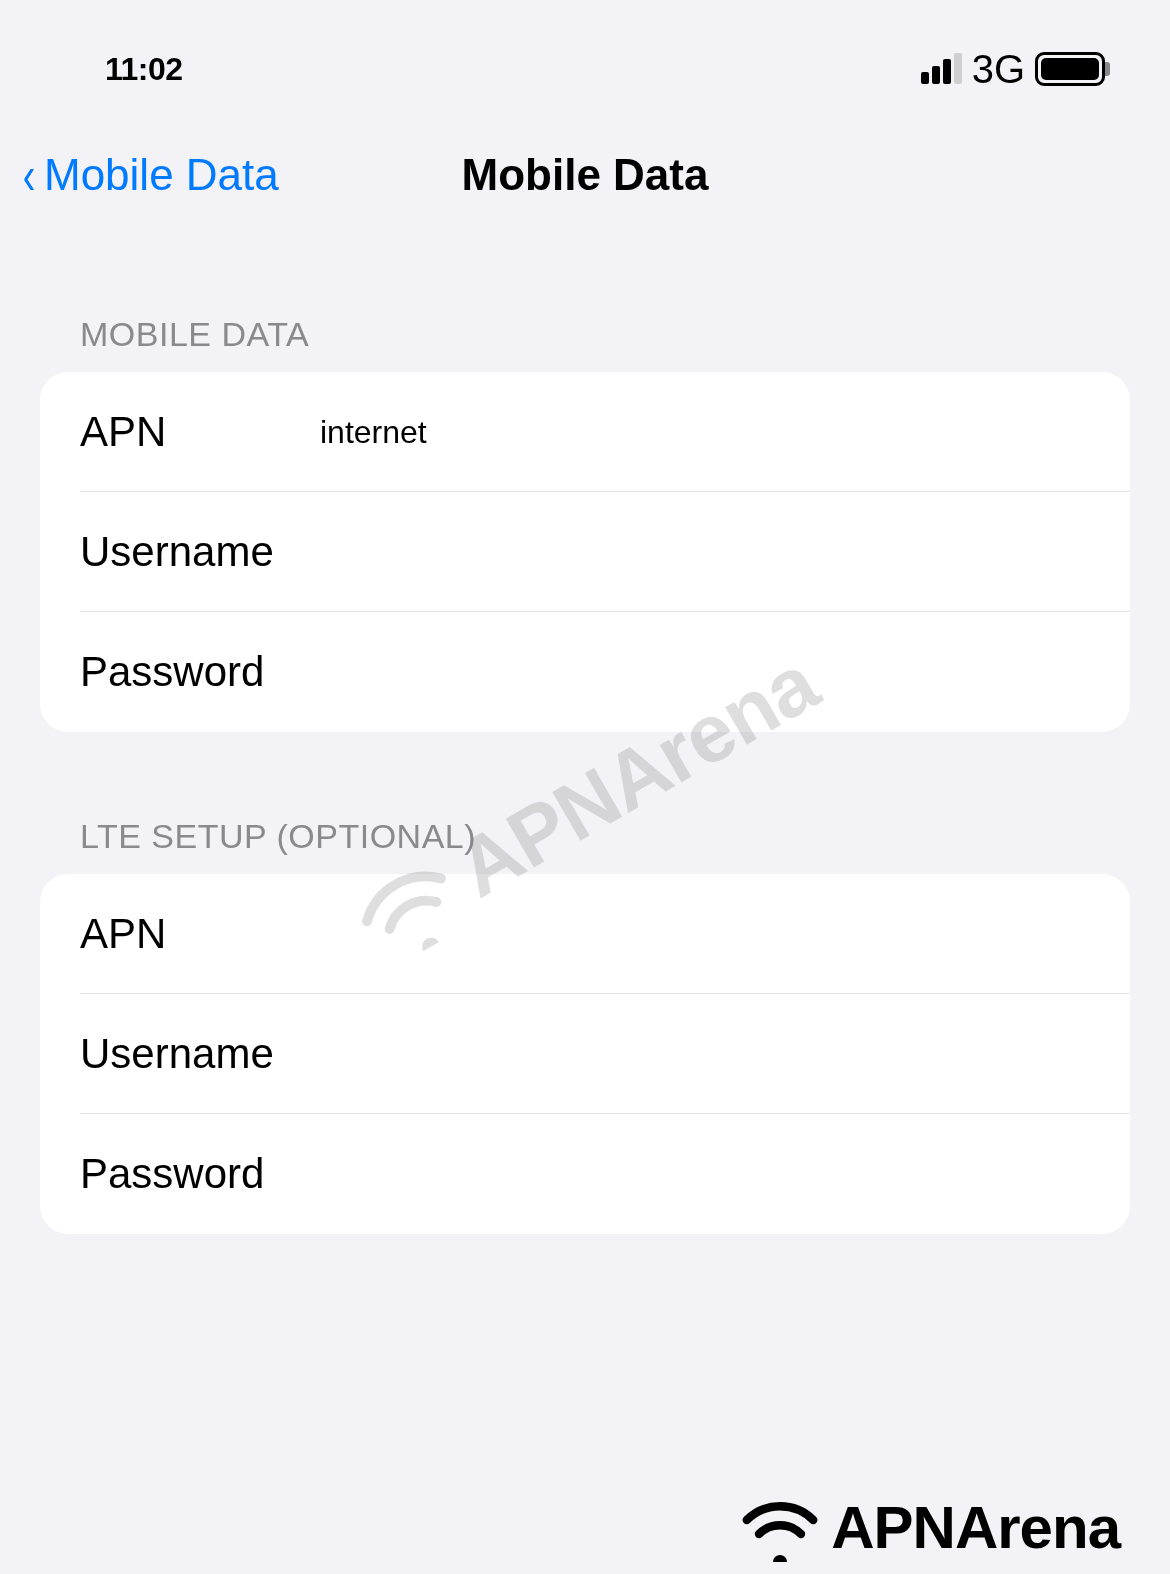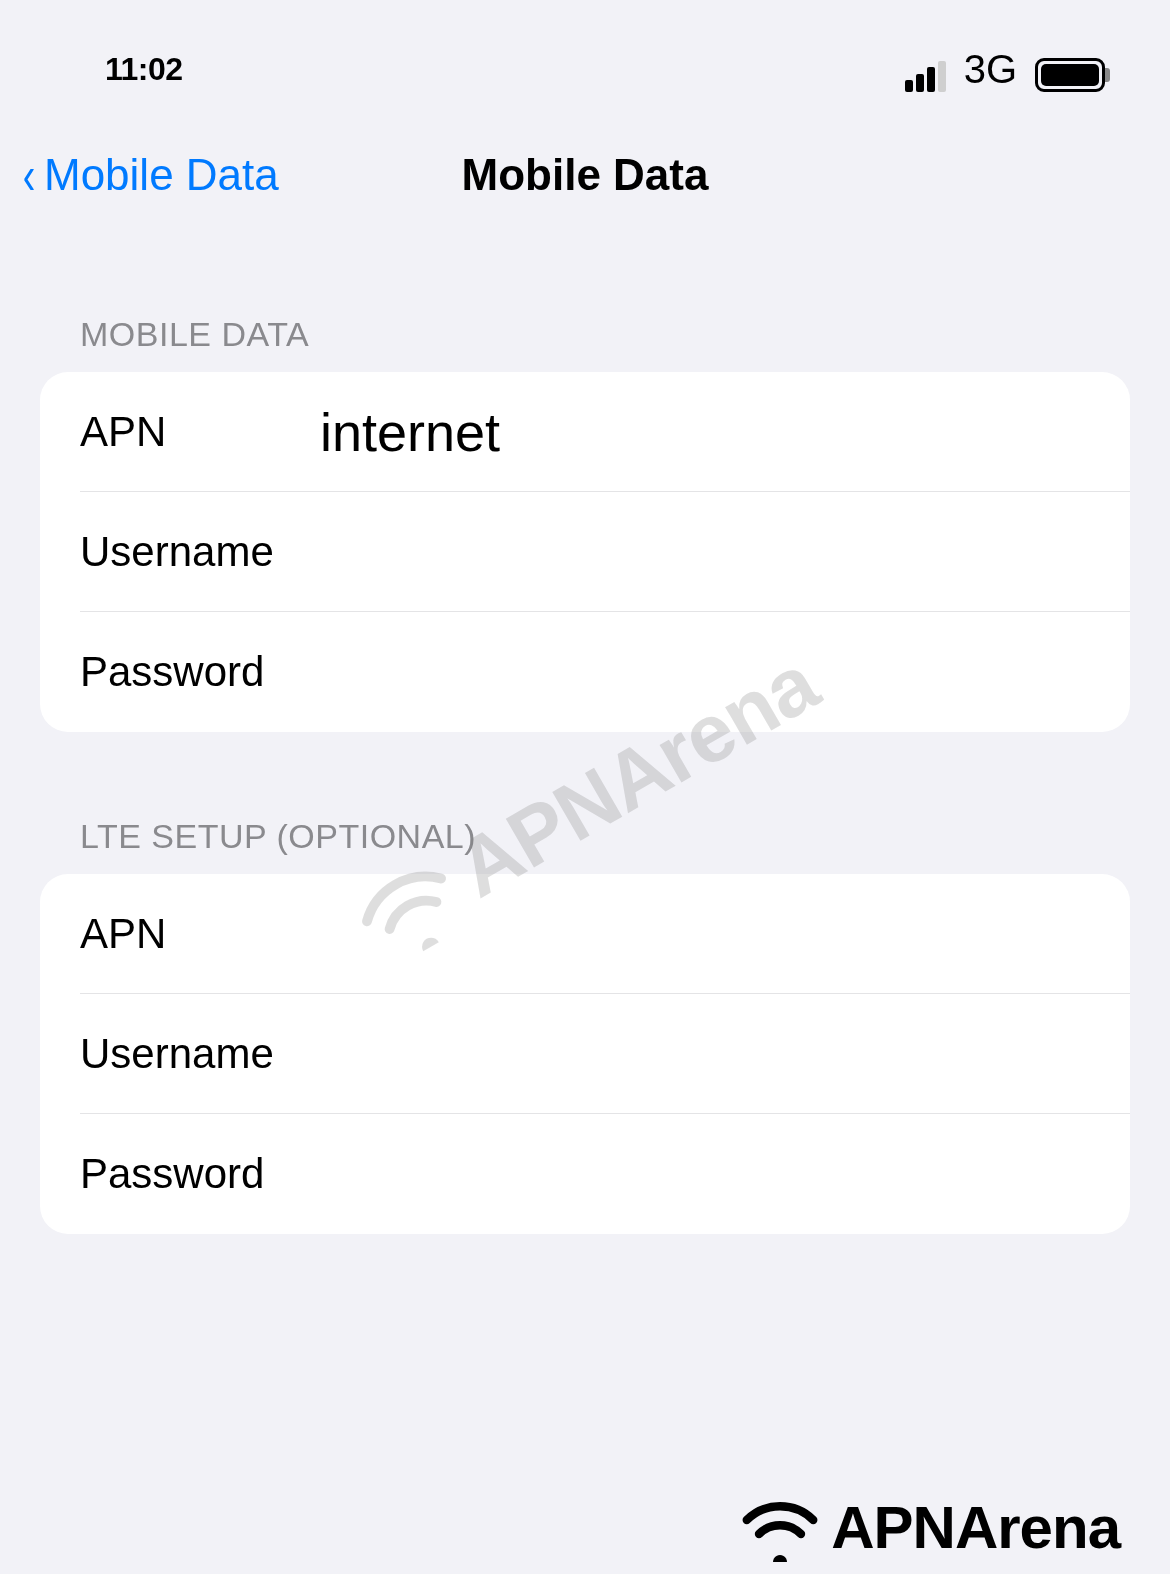--- a/index.html
+++ b/index.html
@@ -24,22 +24,22 @@
       height: 100px;
     }
     .status-time {
       font-size: 32px;
       font-weight: 600;
       color: #000;
       letter-spacing: -0.5px;
     }
     .status-right {
       display: flex;
-      align-items: flex-end;
-      gap: 12px;
+      align-items: center;
+      gap: 4px;
     }
     .signal-bars {
       display: flex;
       align-items: flex-end;
       gap: 3px;
       height: 30px;
     }
     .bar {
       width: 8px;
       background: #000;
@@ -147,21 +147,21 @@
     .row-label {
       font-size: 42px;
       font-weight: 400;
       color: #000;
       width: 240px;
       flex-shrink: 0;
     }
     .row-input {
       border: none;
       outline: none;
-      font-size: 54px;
+      font-size: 32px;
       font-weight: 400;
       color: #000;
       background: transparent;
       width: 100%;
       font-family: inherit;
     }
     .watermark-center {
       position: absolute;
       left: 50%;
       top: 50%;

